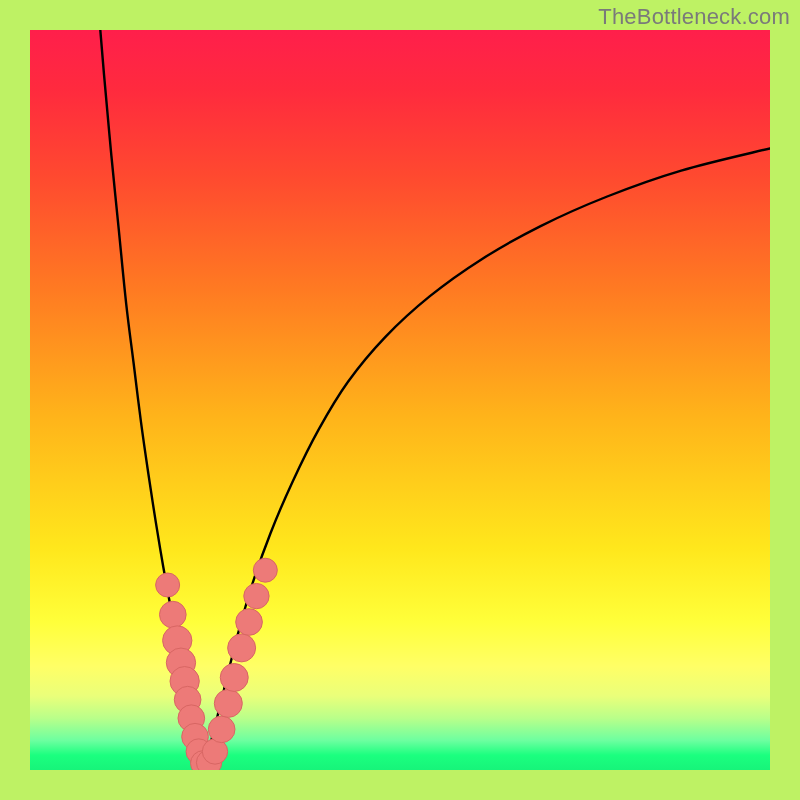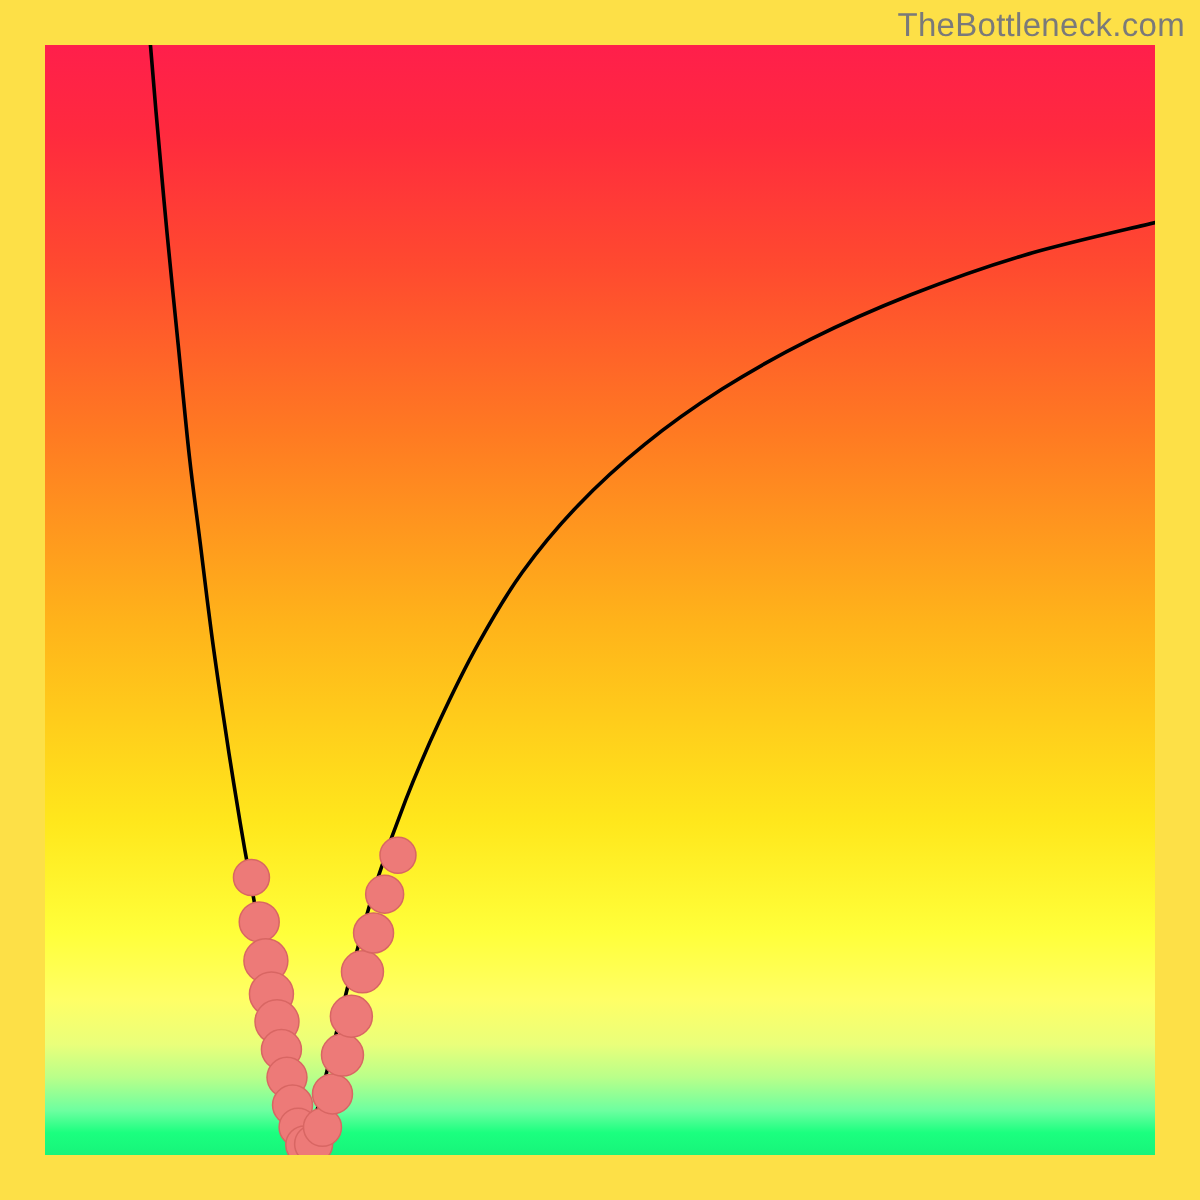--- a/index.html
+++ b/index.html
@@ -7,21 +7,21 @@
     padding: 0;
     width: 800px;
     height: 800px;
     overflow: hidden;
     background: #000;
     font-family: Arial, Helvetica, sans-serif;
   }
   .frame {
     position: absolute;
     inset: 0;
-    background: #fde047;
+    background: #bef264;
   }
   .plot {
     position: absolute;
     left: 30px;
     top: 30px;
     width: 740px;
     height: 740px;
     overflow: hidden;
   }
   .gradient {

